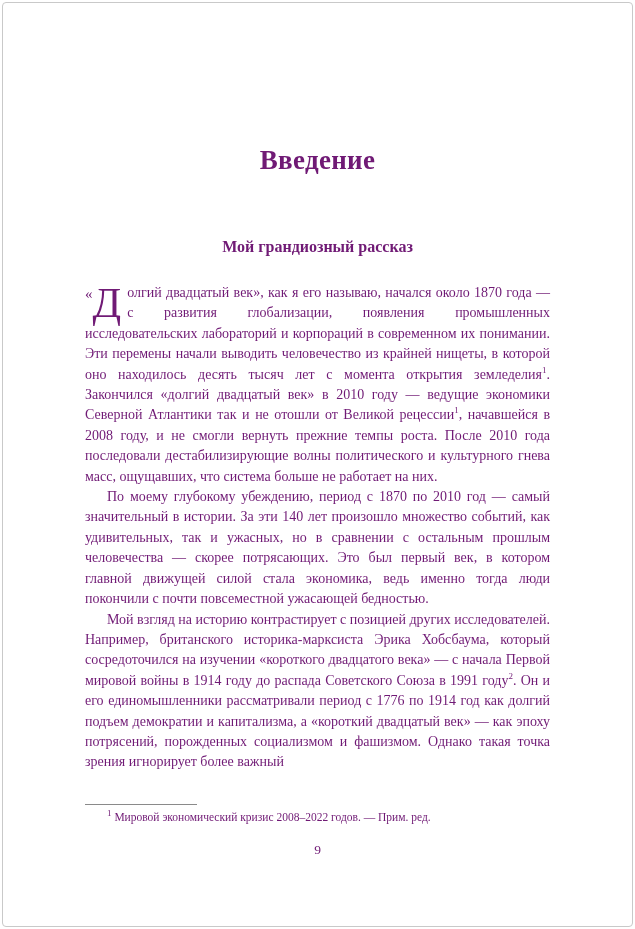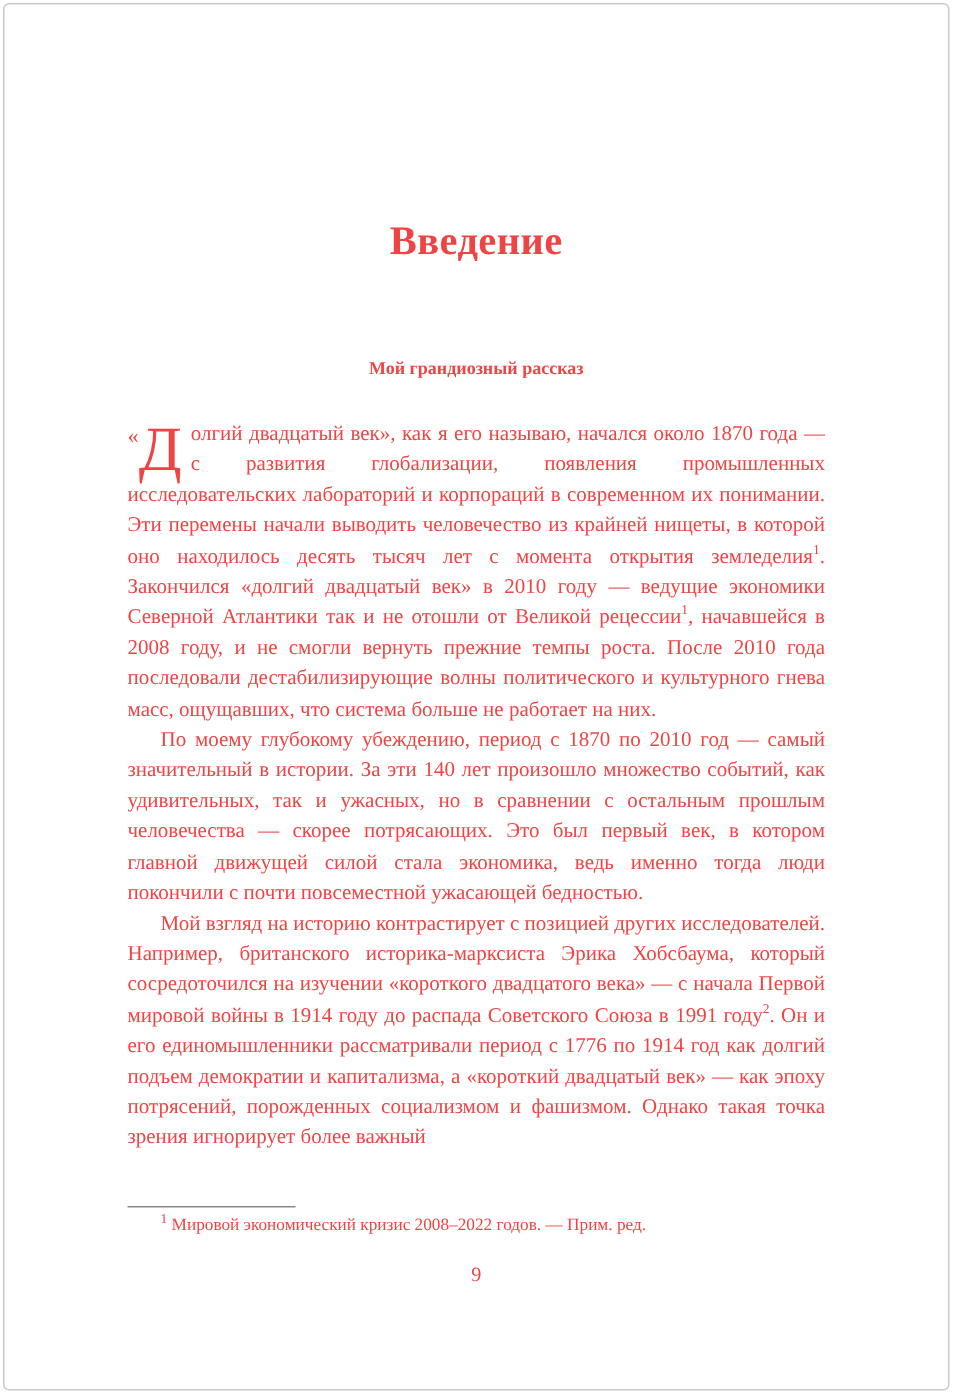--- a/index.html
+++ b/index.html
@@ -3,21 +3,21 @@
 <meta charset="utf-8">
 <style>
   * { box-sizing: border-box; }
   html, body { margin: 0; padding: 0; background: #ffffff; }
   .page {
     position: relative;
     width: 635px;
     height: 929px;
     overflow: hidden;
     background: #ffffff;
-    color: #ef4444;
+    color: #701a75;
     font-family: "Liberation Serif", serif;
   }
   .frame {
     position: absolute;
     left: 2px; top: 2px; right: 2px; bottom: 2px;
     border: 1px solid #c9c9c9;
     border-radius: 4px;
     pointer-events: none;
   }
   .content {
@@ -31,21 +31,21 @@
     padding-top: 145px;
     text-align: center;
     font-size: 27px;
     font-weight: 700;
     letter-spacing: 0.3px;
   }
   .section {
     margin: 0;
     padding-top: 62px;
     text-align: center;
-    font-size: 12px;
+    font-size: 16px;
     font-weight: 700;
   }
   .body-text {
     padding-top: 27px;
     font-size: 14px;
     line-height: 20.4px;
     text-align: justify;
   }
   .body-text p { margin: 0; text-indent: 22px; }
   .body-text p.lead { text-indent: 0; }

